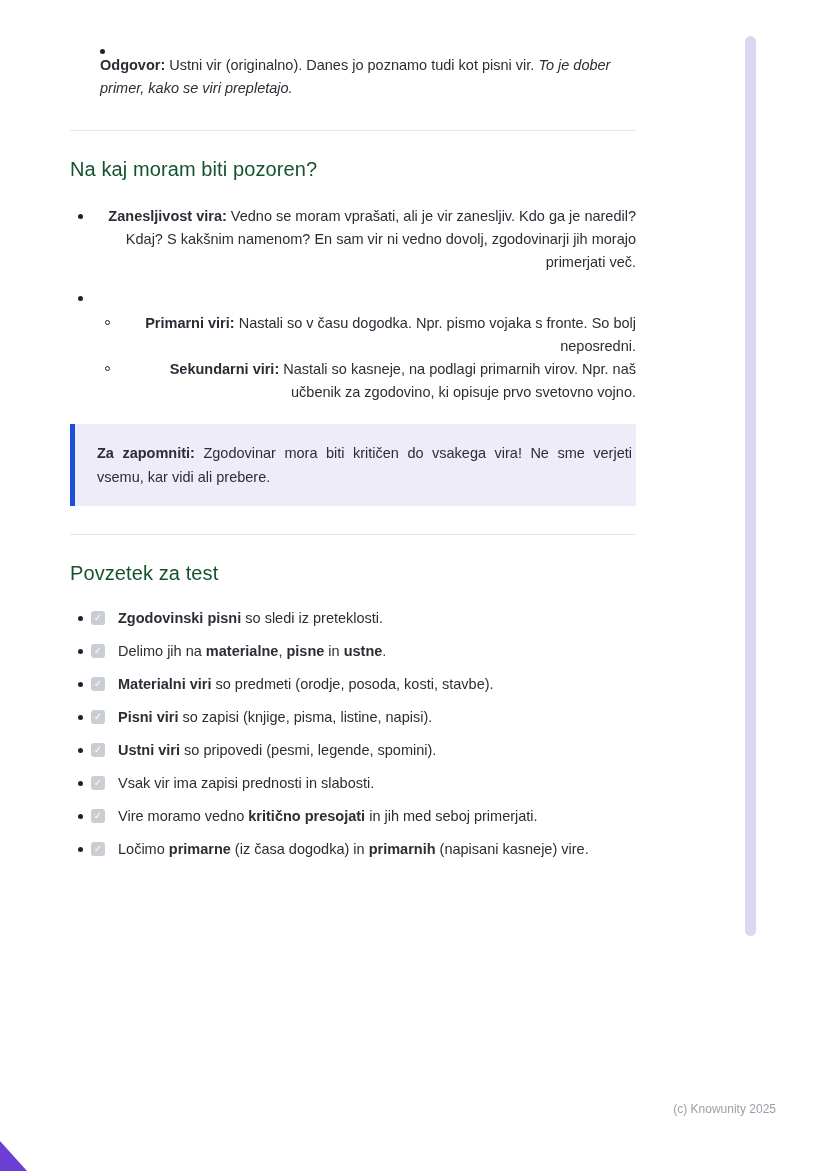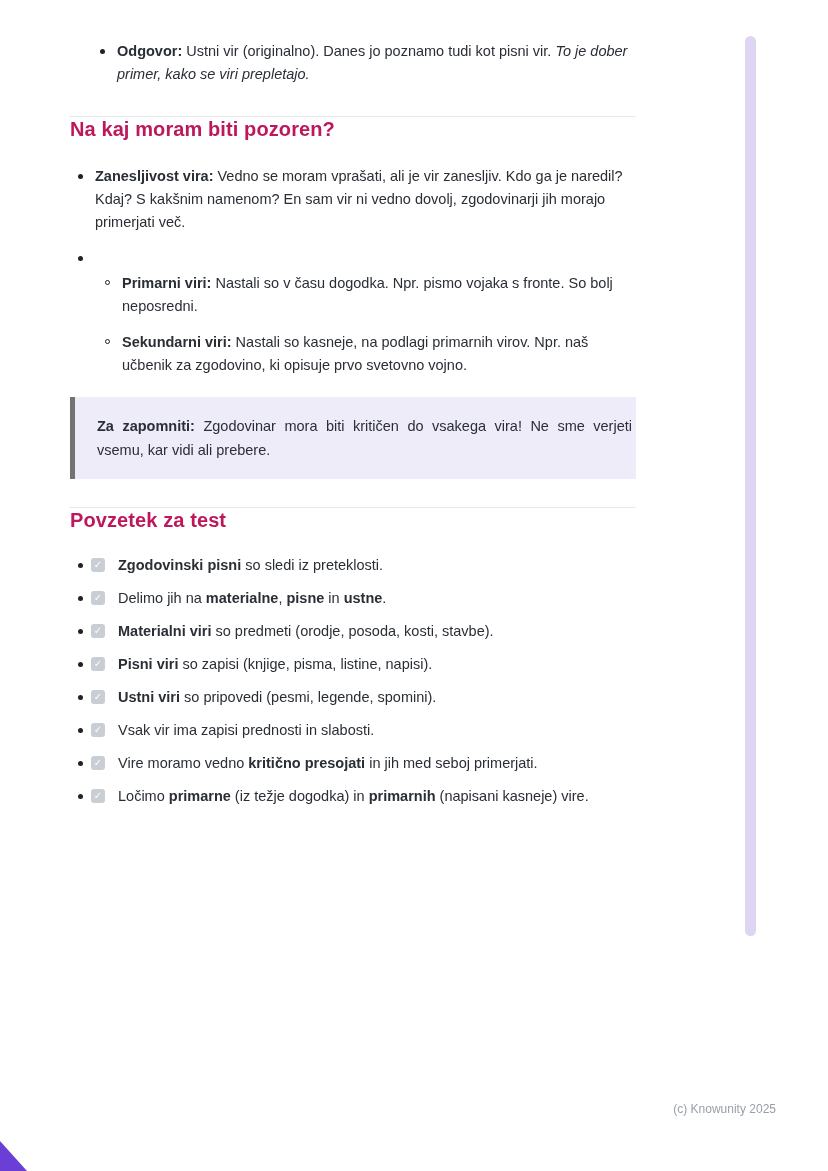--- a/index.html
+++ b/index.html
@@ -20,70 +20,71 @@
     width: 566px;
   }
   .divider {
     border: none;
     border-top: 1px solid #e7e7ea;
     height: 0;
   }
   .divider-1 { margin-top: 30px; }
   .divider-2 { margin-top: 28px; }
   h2.section-title {
-    color: #be185d;
+    color: #14532d;
     font-size: 20px;
-    font-weight: 700;
+    font-weight: 400;
     line-height: 24px;
+    margin-top: 26px;
     letter-spacing: 0.1px;
   }
   ul { list-style: none; }
   .txt {
     font-size: 14.5px;
     line-height: 23px;
     color: #2a2e35;
   }
   strong { font-weight: 700; }
   .it { font-style: italic; }
 
   
   .top-list { padding-top: 40px; padding-left: 30px; }
-  .top-list li { display: flex; align-items: flex-start; }
+  .top-list li { display: flex; align-items: flex-start; flex-direction: column; }
 
   .dot {
     flex-shrink: 0;
     width: 5px; height: 5px;
     border-radius: 50%;
     background: #1f2329;
     margin-top: 9px;
     margin-right: 12px;
   }
   .circle {
     flex-shrink: 0;
     width: 5px; height: 5px;
     border-radius: 50%;
     border: 1.5px solid #1f2329;
     background: #ffffff;
     margin-top: 8px;
     margin-right: 12px;
   }
 
   
-  .list { margin-top: 24px; padding-left: 8px; }
+  .list { margin-top: 24px; padding-left: 8px; text-align: right; }
   .list > li { margin-bottom: 13px; }
   .row { display: flex; align-items: flex-start; }
   .sublist { margin-top: 11px; padding-left: 27px; }
-  .sublist li { display: flex; align-items: flex-start; margin-bottom: 13px; }
+  .sublist li { display: flex; align-items: flex-start; }
   .sublist li:last-child { margin-bottom: 0; }
 
   
   .callout {
     margin-top: 20px;
     background: #efecf9;
-    border-left: 5px solid #737373;
+    border-left: 5px solid #1d4ed8;
     padding: 17px 4px 17px 22px;
   }
   .callout .txt { text-align: justify; line-height: 24px; }
 
   
   .checklist { margin-top: 22px; padding-left: 8px; }
   .checklist li { display: flex; align-items: flex-start; margin-bottom: 10px; }
   .cb {
     flex-shrink: 0;
     width: 14px; height: 14px;
@@ -212,21 +213,21 @@
         <p class="txt"><span>Vsak vir ima zapisi prednosti in slabosti.</span></p>
       </li>
       <li>
         <span class="dot"></span>
         <span class="cb">✓</span>
         <p class="txt"><span>Vire moramo vedno </span><strong>kritično presojati</strong><span> in jih med seboj primerjati.</span></p>
       </li>
       <li>
         <span class="dot"></span>
         <span class="cb">✓</span>
-        <p class="txt"><span>Ločimo </span><strong>primarne</strong><span> (iz težje dogodka) in </span><strong>primarnih</strong><span> (napisani kasneje) vire.</span></p>
+        <p class="txt"><span>Ločimo </span><strong>primarne</strong><span> (iz časa dogodka) in </span><strong>primarnih</strong><span> (napisani kasneje) vire.</span></p>
       </li>
     </ul>
 
   </div>
 
   <div class="side-bar"></div>
 
   <div class="corner"></div>
 
   <div class="footer">(c) Knowunity 2025</div>

